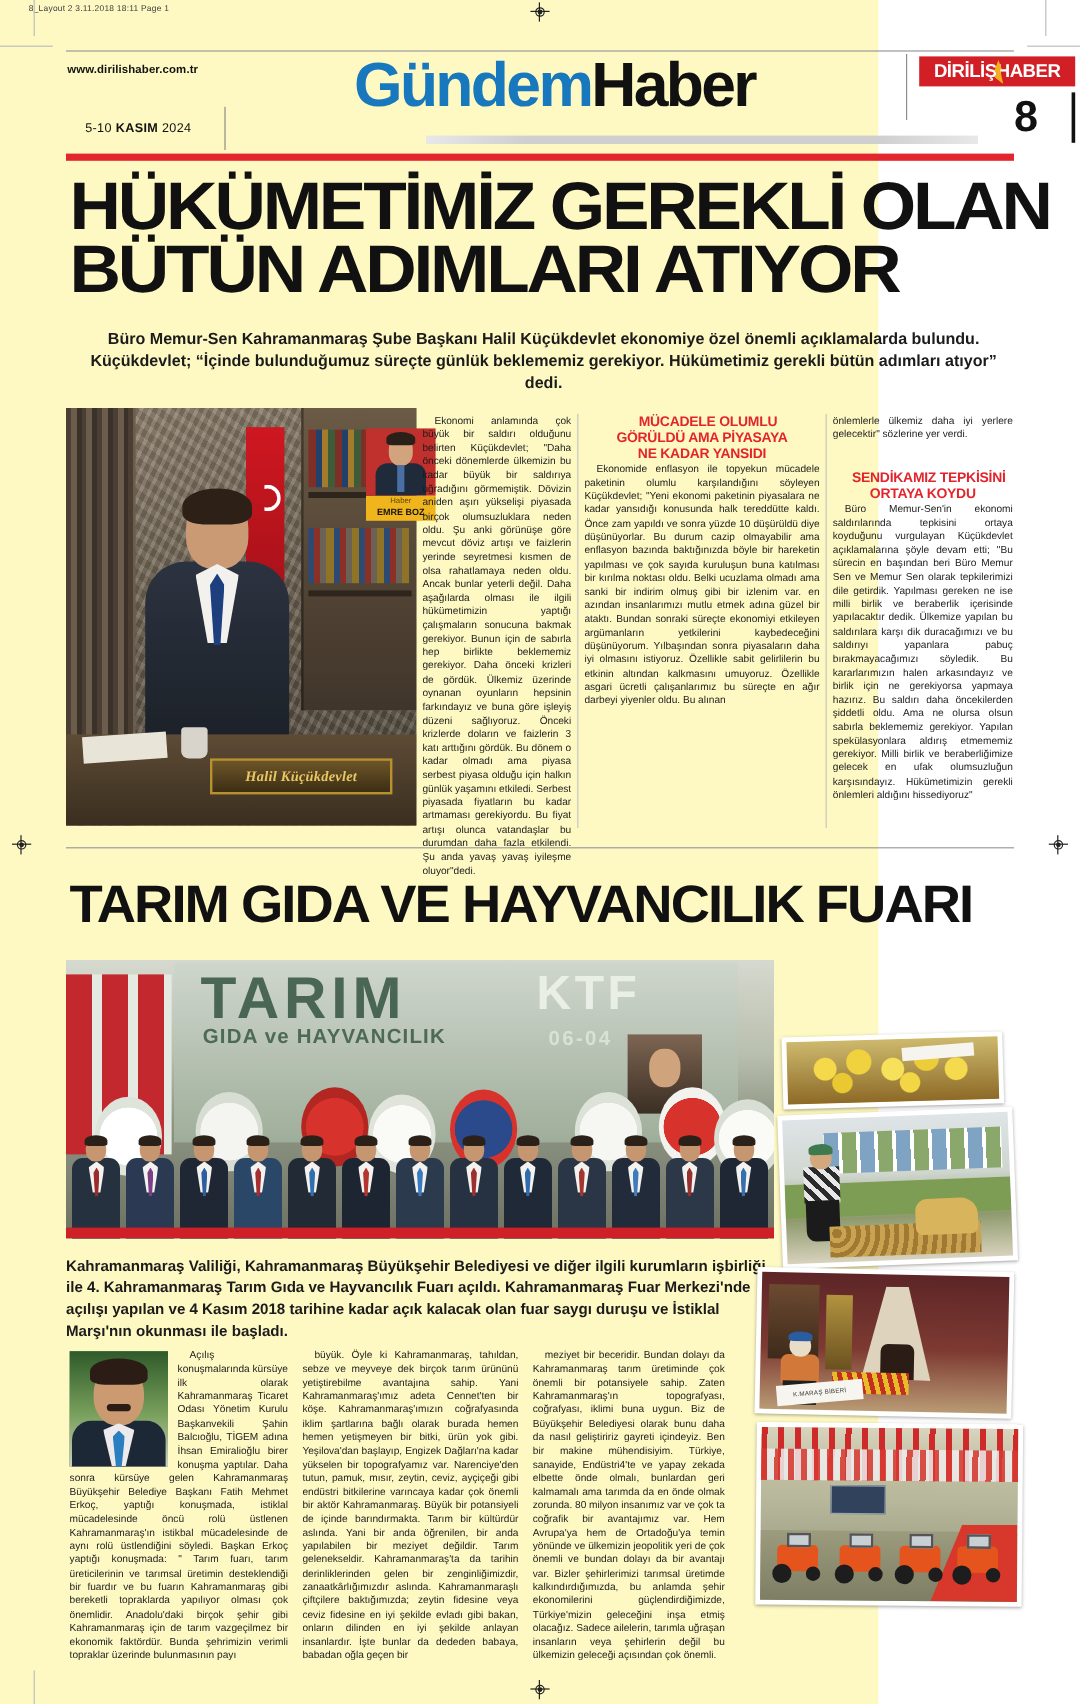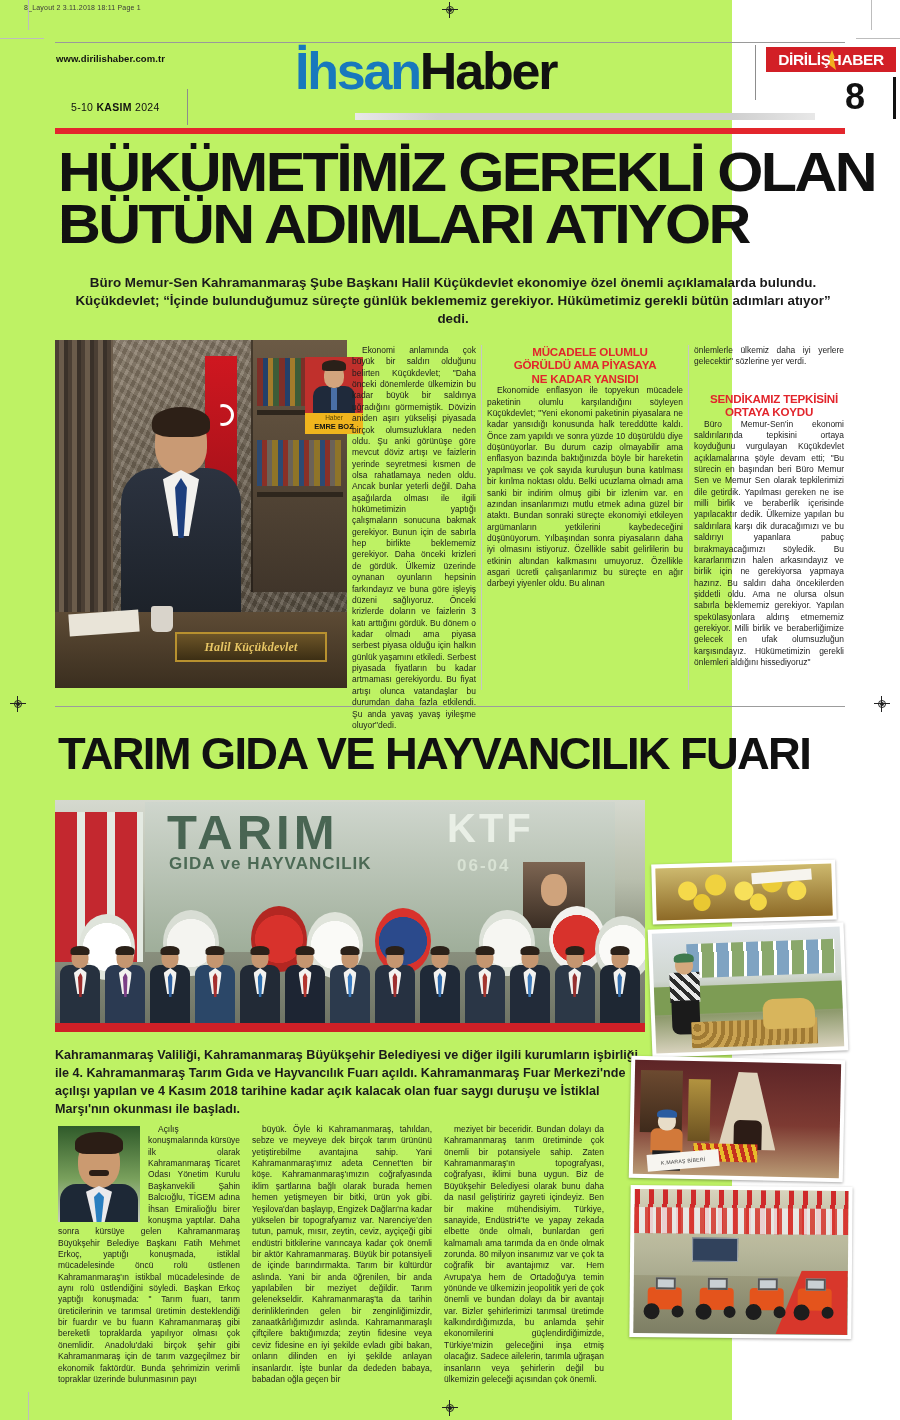--- a/index.html
+++ b/index.html
@@ -2,21 +2,21 @@
 <html><head>
 <meta charset="utf-8">
 <style>
   * { box-sizing: border-box; margin: 0; padding: 0; }
   html, body {
     width: 900px; height: 1420px;
     background: #ffffff;
     font-family: "Liberation Sans", sans-serif;
     overflow: hidden;
   }
-  .page { position: relative; width: 732px; height: 1420px; background: #bef264; }
+  .page { position: relative; width: 732px; height: 1420px; background: #fef9c3; }
 
   
   .slug {
     position: absolute; left: 24px; top: 4px;
     font-size: 7px; color: #3a3a3a; letter-spacing: .2px;
     font-family: "Liberation Sans", sans-serif; white-space: nowrap;
   }
   .regmark { position: absolute; width: 16px; height: 16px; }
   .regmark::before, .regmark::after {
     content: ""; position: absolute; background: #222;
@@ -514,21 +514,21 @@
   <div class="trimline" style="left:871px; top:0; width:1px; height:30px;"></div>
   <div class="trimline" style="left:28px; top:1392px; width:1px; height:28px;"></div>
 
   <div class="masthead">
     <div class="site-url">www.dirilishaber.com.tr</div>
     <div class="issue-date">
       <span>5-10 </span><b>KASIM</b><span> 2024</span>
     </div>
     <div class="date-div"></div>
     <div class="logo">
-      <span class="g">İhsan</span><span class="h">Haber</span>
+      <span class="g">Gündem</span><span class="h">Haber</span>
     </div>
     <div class="rule-bar"></div>
     <div class="brand-div"></div>
     <div class="brand-box">
       <span>DİRİLİŞ</span>
         <span>HABER</span>
       <i class="flame"></i>
     </div>
     <div class="page-no">8</div>
     <div class="page-no-div"></div>

